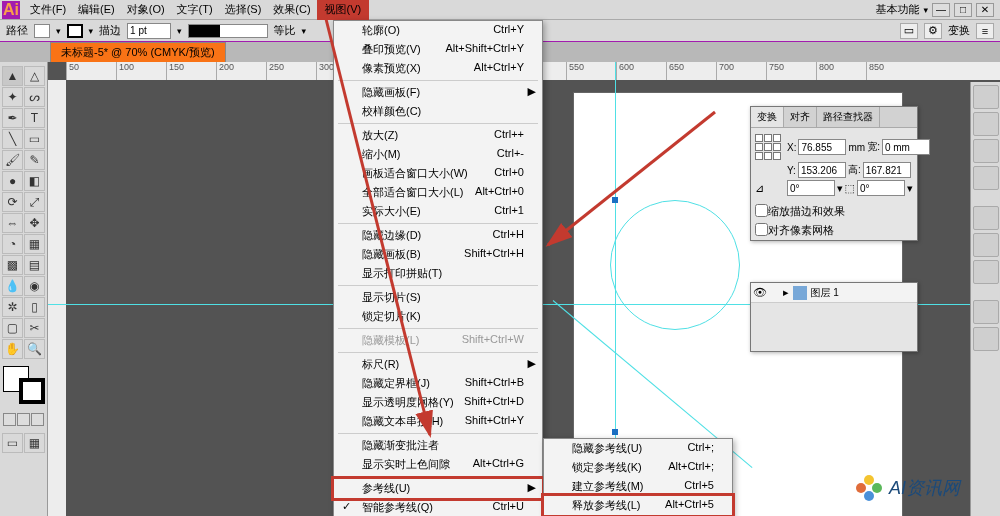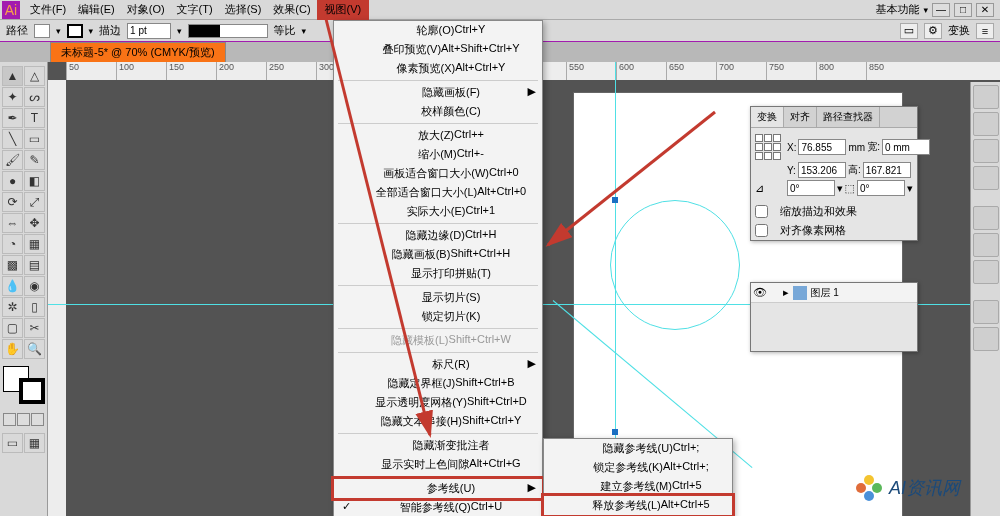--- a/index.html
+++ b/index.html
@@ -1,20 +1,20 @@
 <!DOCTYPE html>
 <html><head>
 <meta charset="utf-8">
 <style>
 *{margin:0;padding:0;box-sizing:border-box;font-family:"Microsoft YaHei",Arial,sans-serif;font-size:11px;user-select:none}
 body{width:1000px;height:516px;background:#525252;overflow:hidden;position:relative}
 .app{width:100%;height:100%;display:flex;flex-direction:column;background:#d9d9d9}
 
 .menubar{height:20px;background:#d9d9d9;display:flex;align-items:center;padding:0 2px;border-bottom:1px solid #aaa}
-.ai-logo{width:18px;height:18px;background:#a21caf;color:#f8a04a;display:flex;align-items:center;justify-content:center;font-weight:normal;font-size:14px;margin-right:4px}
+.ai-logo{width:18px;height:18px;background:#a21caf;color:#f8a04a;display:flex;align-items:center;justify-content:center;font-weight:bold;font-size:16px;margin-right:4px}
 .menu-item{padding:2px 6px;cursor:default}
 .menu-item.hl{background:#c33a2f;border:2px solid #c33a2f;color:#000}
 .menu-right{margin-left:auto;display:flex;align-items:center;gap:4px;padding-right:4px}
 .win-btn{width:18px;height:14px;background:#ddd;border:1px solid #999;display:flex;align-items:center;justify-content:center;font-size:10px}
 
 .ctrlbar{height:22px;background:#d9d9d9;display:flex;align-items:center;padding:0 6px;gap:6px;border-bottom:1px solid #a21caf}
 .ctrl-label{font-size:11px}
 .ctrl-input{width:44px;height:16px;border:1px solid #888;background:#fff;font-size:10px;padding:0 2px}
 .ctrl-swatch{width:80px;height:14px;border:1px solid #888;background:linear-gradient(to right,#000 0%,#000 40%,#fff 40%,#fff 100%)}
 .ctrl-icon{width:18px;height:16px;border:1px solid #aaa;background:#eee;display:flex;align-items:center;justify-content:center}
@@ -37,42 +37,42 @@
 .ruler-h{position:absolute;top:0;left:18px;right:0;height:18px;background:#ededed;display:flex;overflow:hidden}
 .ruler-v{position:absolute;top:18px;left:0;width:18px;bottom:0;background:#ededed}
 .ruler-h span{width:50px;flex:none;font-size:9px;color:#555;border-left:1px solid #aaa;padding-left:2px}
 .artboard{position:absolute;top:30px;left:525px;width:330px;height:470px;background:#fff;border:1px solid #666}
 .guide-h{position:absolute;left:0;right:0;height:1px;background:#4fe0e5}
 .guide-v{position:absolute;top:0;bottom:0;width:1px;background:#4fe0e5}
 .circle{position:absolute;border:1px solid #4fe0e5;border-radius:50%}
 .anchor{position:absolute;width:6px;height:6px;background:#1b6fc2;transform:translate(-50%,-50%)}
 
 .dd{position:absolute;top:20px;left:333px;width:210px;background:#f3f3f3;border:1px solid #888;box-shadow:2px 2px 6px rgba(0,0,0,.3);z-index:20}
-.dd-row{display:flex;justify-content:center;padding:2px 2px 2px 28px;font-size:11px;position:relative}
+.dd-row{display:flex;justify-content:space-between;padding:2px 18px 2px 28px;font-size:11px;position:relative}
 .dd-row.disabled{color:#999}
 .dd-sep{height:1px;background:#ccc;margin:2px 4px}
 .dd-check{position:absolute;left:8px}
 .dd-arrow{position:absolute;right:6px}
 .dd-row.hl{outline:3px solid #c33a2f}
 .dd2{position:absolute;top:438px;left:543px;width:190px;background:#f3f3f3;border:1px solid #888;box-shadow:2px 2px 6px rgba(0,0,0,.3);z-index:21}
 
 .rpanels{position:absolute;top:20px;right:0;bottom:0;width:30px;background:#d9d9d9;border-left:1px solid #999}
 .rpanels .picon{width:26px;height:24px;margin:3px auto;background:#cfcfcf;border:1px solid #aaa;border-radius:2px}
 
 .transform-panel{position:absolute;top:106px;right:82px;width:168px;background:#e5e5e5;border:1px solid #777;box-shadow:1px 1px 4px rgba(0,0,0,.3);z-index:15}
 .panel-tabs{display:flex;background:#d2d2d2;border-bottom:1px solid #aaa}
 .panel-tab{padding:3px 6px;font-size:10px;border-right:1px solid #aaa}
 .panel-tab.active{background:#e5e5e5}
 .panel-body{padding:4px}
 .ref-grid{display:inline-grid;grid-template-columns:repeat(3,8px);grid-template-rows:repeat(3,8px);gap:1px;vertical-align:middle;margin-right:4px}
 .ref-grid div{background:#fff;border:1px solid #777}
 .tf-row{display:flex;align-items:center;gap:2px;margin:2px 0}
 .tf-input{width:48px;height:16px;border:1px solid #888;background:#fff;font-size:10px;padding:0 2px}
 .tf-lbl{font-size:10px}
-.panel-check{font-size:10px;padding:2px 4px;display:flex;align-items:center;gap:12px}
+.panel-check{font-size:10px;padding:2px 4px;display:flex;align-items:flex-start;gap:0}
 
 .layers-panel{position:absolute;top:282px;right:82px;width:168px;height:70px;background:#e5e5e5;border:1px solid #777;box-shadow:1px 1px 4px rgba(0,0,0,.3);z-index:15}
 .layer-row{display:flex;align-items:center;height:20px;background:#f3f3f3;border-bottom:1px solid #ccc}
 .layer-vis{width:18px;text-align:center}
 .layer-thumb{width:14px;height:14px;background:#78a8d8;margin:0 4px}
 .layer-name{font-size:10px}
 
 .arrow{position:absolute;z-index:25;pointer-events:none}
 
 .watermark{position:absolute;bottom:14px;right:40px;z-index:30;display:flex;align-items:center;gap:6px}

